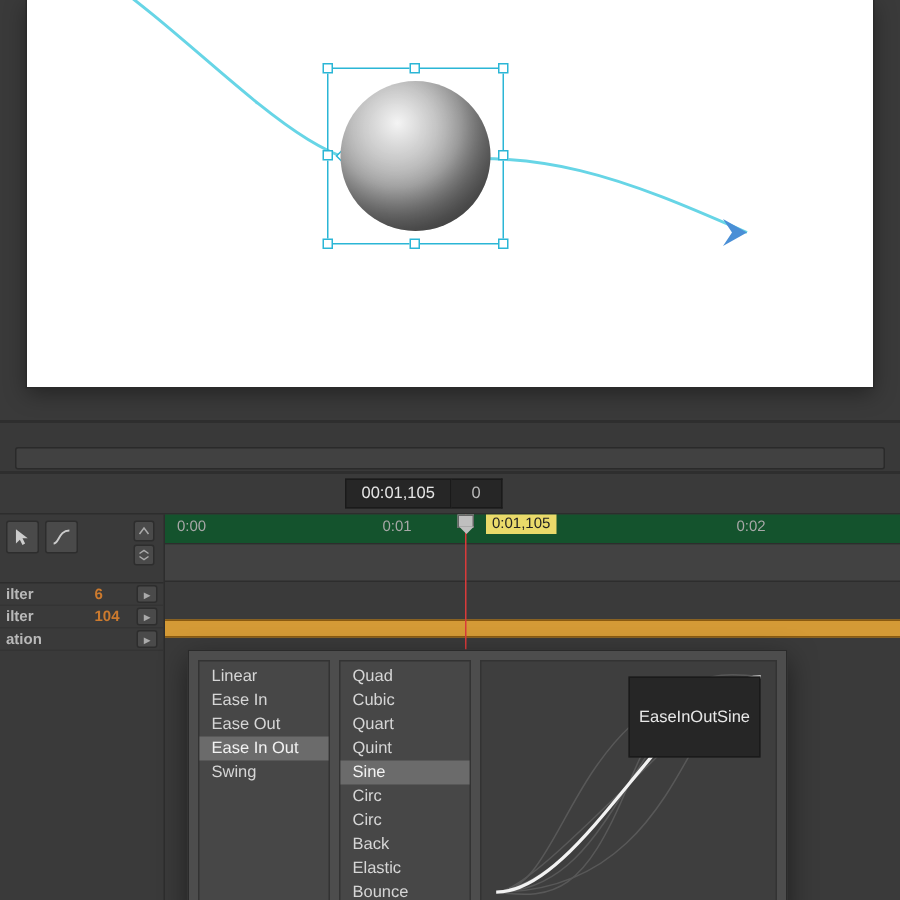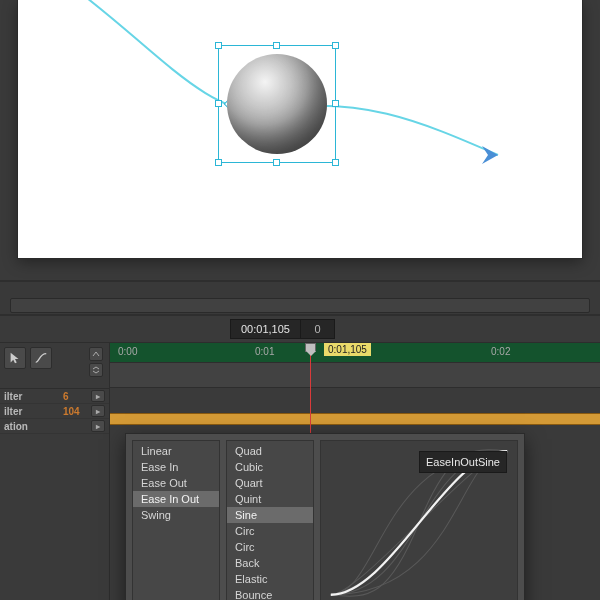--- a/index.html
+++ b/index.html
@@ -57,21 +57,21 @@
 
   
   .easing-panel { position: absolute; left: 15px; top: 90px; width: 400px; background: #4d4d4d; border: 1px solid #2a2a2a; box-shadow: 0 6px 18px rgba(0,0,0,.5); padding: 6px; display: flex; gap: 6px; z-index: 20; }
   .list-col { background: #474747; border: 1px solid #333; padding: 2px 0; }
   .list-col.col1 { width: 88px; }
   .list-col.col2 { width: 88px; }
   .list-col .item { padding: 2px 8px; font-size: 11px; color: #d6d6d6; cursor: default; }
   .list-col .item.sel { background: #6b6b6b; color: #f2f2f2; }
   .curve-col { flex: 1; background: #3e3e3e; border: 1px solid #333; position: relative; }
   .curve-col svg { width: 100%; height: 100%; display:block;}
-  .curve-label { position: absolute; right: 10px; top: 10px; background: #262626; color: #e8e8e8; padding: 4px 6px; font-size: 11px; border:1px solid #1a1a1a;}
+  .curve-label { position: absolute; right: 10px; top: 10px; background: #262626; color: #e8e8e8; padding: 20px 6px; font-size: 11px; border:1px solid #1a1a1a;}
 </style>
 </head>
 <body>
 
 <div class="root">
 
   <div class="viewport-wrap">
     <div class="viewport">
       <svg class="path" viewBox="0 0 564 258">
         <path d="M 45 -20 C 130 40, 190 120, 250 110 C 340 95, 400 120, 480 155" stroke="#67d5e6" stroke-width="2" fill="none"></path>

